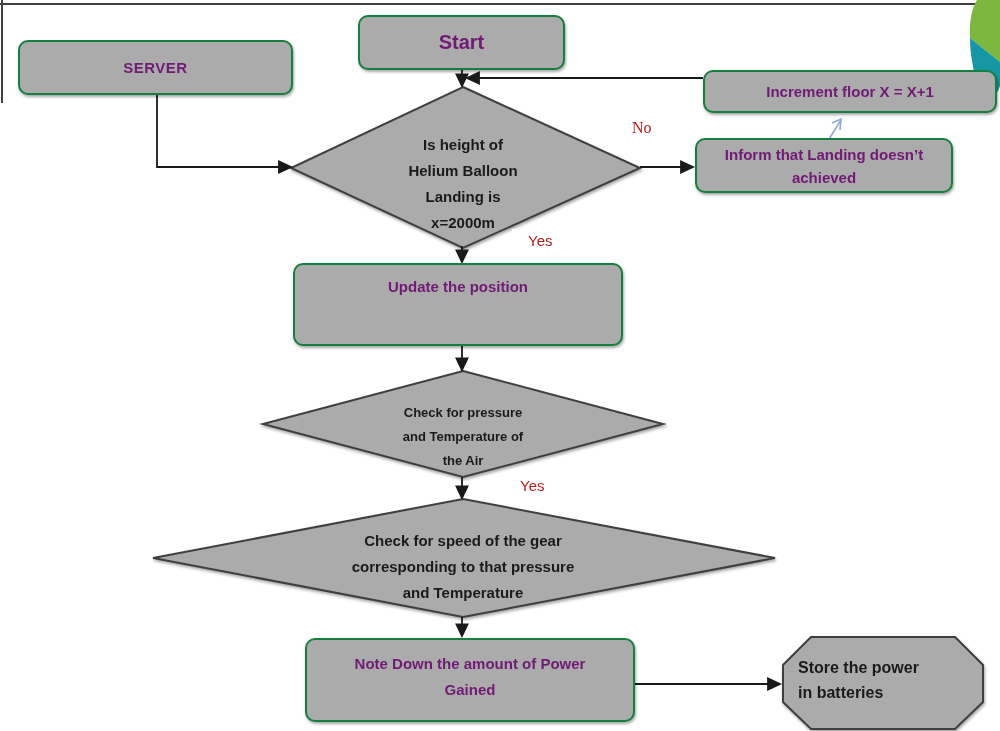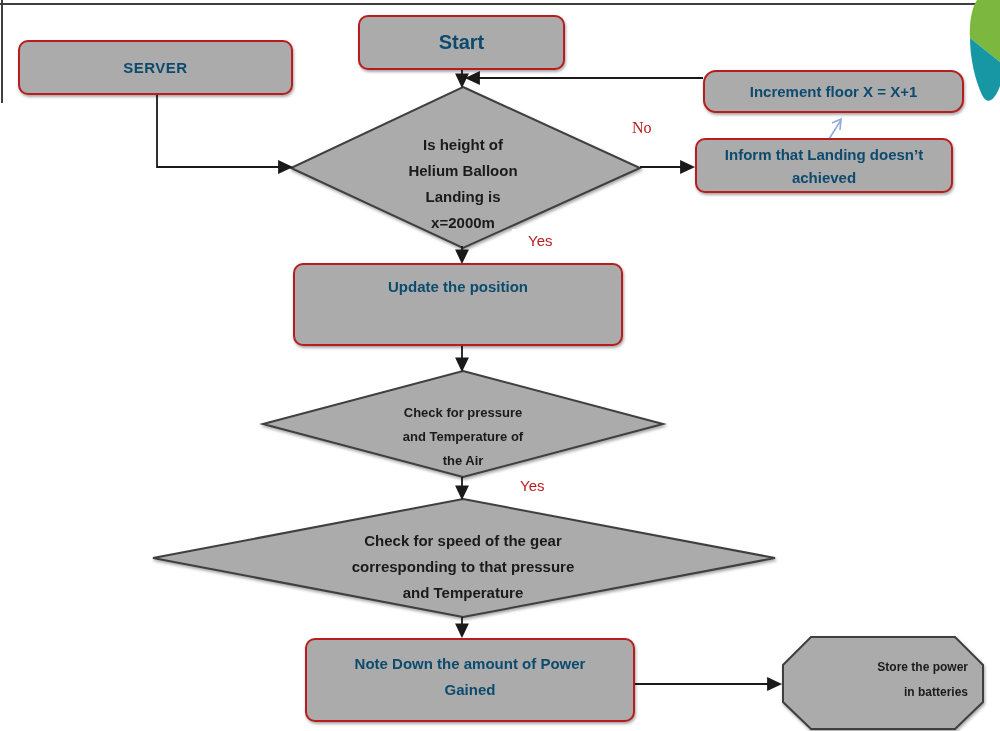--- a/index.html
+++ b/index.html
@@ -4,24 +4,24 @@
 <style>
   html,body{margin:0;padding:0;background:#fff;}
   #canvas{
     position:relative;width:1000px;height:731px;background:#ffffff;
     font-family:"Liberation Sans","DejaVu Sans",sans-serif;overflow:hidden;
   }
   svg.layer{position:absolute;left:0;top:0;width:1000px;height:731px;}
   .shape-fill{fill:#ababab;stroke:#3f3f3f;stroke-width:2;}
   #shapes{filter:drop-shadow(1px 2px 1.5px rgba(0,0,0,0.35));}
   .box{
-    position:absolute;background:#ababab;border:2px solid #b91c1c;border-radius:10px;
+    position:absolute;background:#ababab;border:2px solid #15803d;border-radius:10px;
     box-sizing:border-box;display:flex;align-items:center;justify-content:center;
     box-shadow:1px 2px 3px rgba(0,0,0,0.35);
-    color:#0c4a6e;font-weight:bold;text-align:center;
+    color:#701a75;font-weight:bold;text-align:center;
   }
   .box.top-anchored{align-items:flex-start;}
   .txt{
     position:absolute;color:#1a1a1a;font-weight:bold;text-align:center;
     white-space:pre-line;transform:translateX(-50%);
   }
   .edge-label{
     position:absolute;color:#b91c1c;font-weight:normal;font-size:15px;
   }
   .multiline{white-space:pre-line;}
@@ -87,21 +87,21 @@
   </svg>
 
   <div class="box" style="left:18px;top:40px;width:275px;height:55px;font-size:15px;letter-spacing:0.5px;">
     <span>SERVER</span>
   </div>
 
   <div class="box" style="left:358px;top:15px;width:207px;height:55px;font-size:20px;">
     <span>Start</span>
   </div>
 
-  <div class="box" style="left:703px;top:70px;width:261px;height:43px;font-size:15px;border-radius:13px;">
+  <div class="box" style="left:703px;top:70px;width:294px;height:43px;font-size:15px;">
     <span>Increment floor X = X+1</span>
   </div>
 
   <div class="box" style="left:695px;top:138px;width:258px;height:55px;font-size:15px;line-height:23px;">
     <span class="multiline">Inform that Landing doesn’t
 achieved</span>
   </div>
 
   <div class="box top-anchored" style="left:305px;top:638px;width:330px;height:84px;font-size:15px;line-height:26px;padding-top:11px;">
     <span class="multiline">Note Down the amount of Power
@@ -118,21 +118,21 @@
 x=2000m</div>
 
   <div class="txt" style="left:463px;top:401px;font-size:13px;line-height:24px;width:240px;">Check for pressure
 and Temperature of
 the Air</div>
 
   <div class="txt" style="left:463px;top:528px;font-size:15px;line-height:26px;width:320px;">Check for speed of the gear
 corresponding to that pressure
 and Temperature</div>
 
-  <div class="txt" style="left:883px;top:655px;font-size:12px;line-height:25px;width:170px;text-align:right;">Store the power
+  <div class="txt" style="left:883px;top:655px;font-size:16px;line-height:25px;width:170px;text-align:left;">Store the power
 in batteries</div>
 
   <div class="edge-label" style="left:632px;top:119px;font-family:'Liberation Serif','DejaVu Serif',serif;font-size:16px;">No</div>
 
   <div class="edge-label" style="left:512px;top:229px;background:#ffffff;padding:3px 10px 3px 16px;">Yes</div>
 
   <div class="edge-label" style="left:520px;top:477px;">Yes</div>
 
 </div>
 

